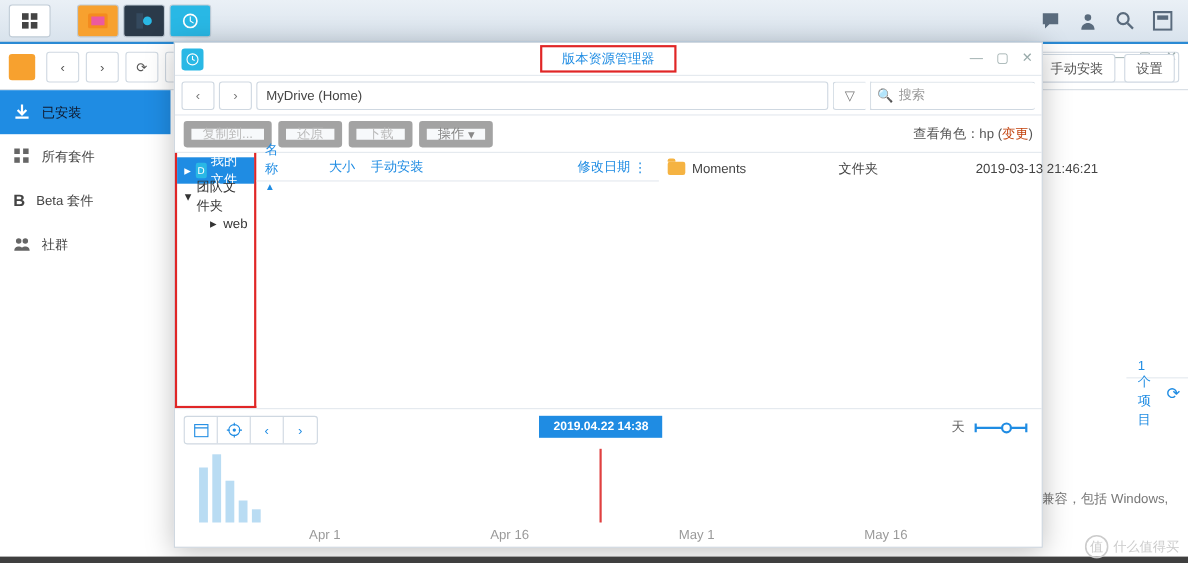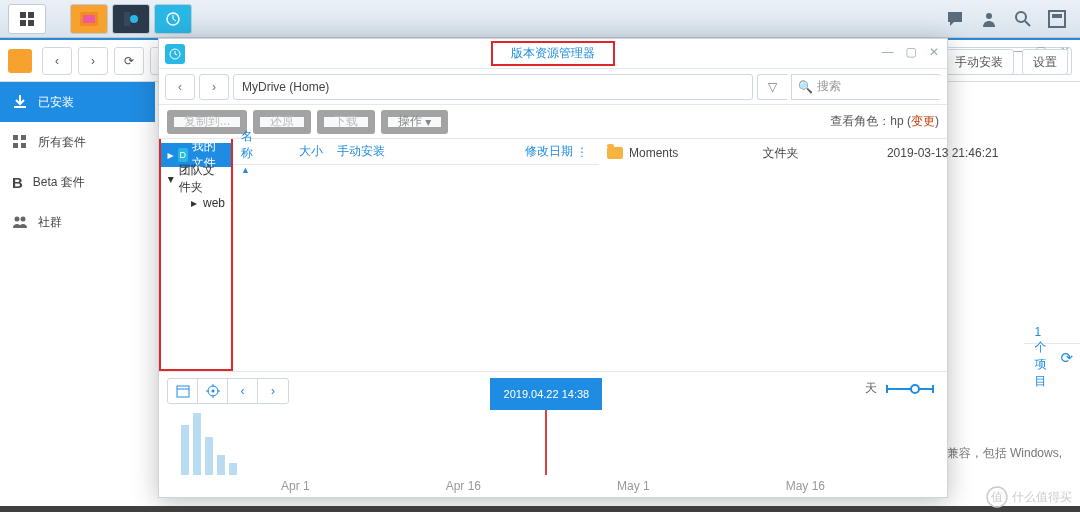--- a/index.html
+++ b/index.html
@@ -7,21 +7,21 @@
 .topbar{height:38px;background:linear-gradient(#eaf0f6,#d9e3ed);border-bottom:1px solid #bac8d6;display:flex;align-items:center;padding:0 6px}
 .topbar .ticon{width:38px;height:30px;margin:0 2px;border:1px solid #c0cbd6;border-radius:3px;background:#fff;display:flex;align-items:center;justify-content:center}
 .topbar .spacer{flex:1}
 .topbar .ricon{width:26px;height:26px;margin:0 4px;color:#5a6b7d;display:flex;align-items:center;justify-content:center}
 .bg-window{position:absolute;left:0;top:38px;width:1080px;height:474px;background:#fff;border-top:2px solid #2a8ad4}
 .bg-toolbar{height:42px;border-bottom:1px solid #d6dde4;display:flex;align-items:center;padding:0 8px;gap:6px}
 .bg-toolbar .tb-btn{width:30px;height:28px;border:1px solid #cfd8e1;border-radius:3px;display:flex;align-items:center;justify-content:center;color:#555}
 .bg-toolbar .tb-search{flex:1;height:28px;border:1px solid #cfd8e1;border-radius:3px;display:flex;align-items:center;padding:0 8px;color:#888}
 .bg-side{position:absolute;left:0;top:42px;width:155px}
 .bg-side .sitem{height:40px;display:flex;align-items:center;padding:0 12px;gap:10px;color:#444}
-.bg-side .sitem.active{background:#1f8ce3;color:#ffffff}
+.bg-side .sitem.active{background:#1f8ce3;color:#0f172a}
 .bg-bottom{position:absolute;left:0;bottom:0;width:1080px;height:6px;background:#3f3f3f}
 .content-text{position:absolute;right:18px;bottom:50px;color:#777;font-size:12px}
 .bg-btns{position:absolute;right:12px;top:9px;display:flex;gap:8px}
 .bg-btns .b{height:26px;padding:0 10px;border:1px solid #cfd8e1;border-radius:3px;display:flex;align-items:center;color:#555;background:#fff}
 .win-ctrl{position:absolute;right:8px;top:4px;display:flex;gap:10px;color:#9aa}
 .win-ctrl span{width:14px;height:14px;display:flex;align-items:center;justify-content:center}
 .version-window{position:absolute;left:158px;top:38px;width:790px;height:460px;background:#fff;box-shadow:0 4px 24px rgba(0,0,0,0.25);border:1px solid #cbd4dd}
 .vw-title{height:30px;display:flex;align-items:center;justify-content:center;color:#1f8ce3;position:relative;border-bottom:1px solid #e3e8ee}
 .vw-title .ticon2{position:absolute;left:6px;top:5px;width:20px;height:20px;background:#29b8e5;border-radius:3px;display:flex;align-items:center;justify-content:center;color:#fff}
 .vw-title .title-box{border:2px solid #e02626;padding:2px 18px}
@@ -47,21 +47,21 @@
 .vw-list .row .c1{flex:1;display:flex;align-items:center;gap:6px}.vw-list .row .c2{width:70px}.vw-list .row .c3{width:90px;padding-left:14px}.vw-list .row .c4{width:160px;text-align:right}.vw-list .row .c5{width:18px}
 .vw-list .status{margin-top:auto;height:28px;border-top:1px solid #e3e8ee;display:flex;align-items:center;justify-content:flex-end;padding:0 10px;gap:14px;color:#1f8ce3}
 .vw-timeline{height:126px;border-top:1px solid #e3e8ee;position:relative;padding:6px 8px}
 .vw-timeline .tctrl{display:flex;gap:0;border:1px solid #cfd8e1;border-radius:3px;width:max-content}
 .vw-timeline .tctrl span{width:30px;height:24px;display:flex;align-items:center;justify-content:center;border-right:1px solid #cfd8e1;color:#1f8ce3}
 .vw-timeline .tctrl span:last-child{border-right:none}
 .vw-timeline .scale{position:absolute;right:12px;top:8px;color:#666;display:flex;align-items:center;gap:8px}
 .vw-timeline .chart{position:absolute;left:12px;right:12px;top:36px;bottom:22px}
 .vw-timeline .bar{position:absolute;bottom:0;width:8px;background:#b9dcf3}
 .vw-timeline .marker{position:absolute;top:0;bottom:0;width:2px;background:#e04040}
-.vw-timeline .marker .lbl{position:absolute;top:-30px;left:-55px;width:112px;height:32px;background:#1f8ce3;color:#fff;display:flex;align-items:center;justify-content:center;font-weight:normal;font-size:11px}
+.vw-timeline .marker .lbl{position:absolute;top:-30px;left:-55px;width:112px;height:20px;background:#1f8ce3;color:#fff;display:flex;align-items:center;justify-content:center;font-weight:bold;font-size:11px}
 .vw-timeline .ticks{position:absolute;left:12px;right:12px;bottom:4px;display:flex;justify-content:space-between;color:#999;font-size:11px;padding:0 110px}
 .watermark{position:absolute;right:8px;bottom:4px;color:#ccc;font-size:14px;display:flex;align-items:center;gap:4px}
 .folder-ico{width:16px;height:12px;background:#f5b342;border-radius:2px;position:relative}
 .folder-ico:before{content:"";position:absolute;top:-3px;left:0;width:7px;height:3px;background:#f5b342;border-radius:2px 2px 0 0}
 svg{display:block}
 </style>
 </head>
 <body>
 
 <div class="topbar">

